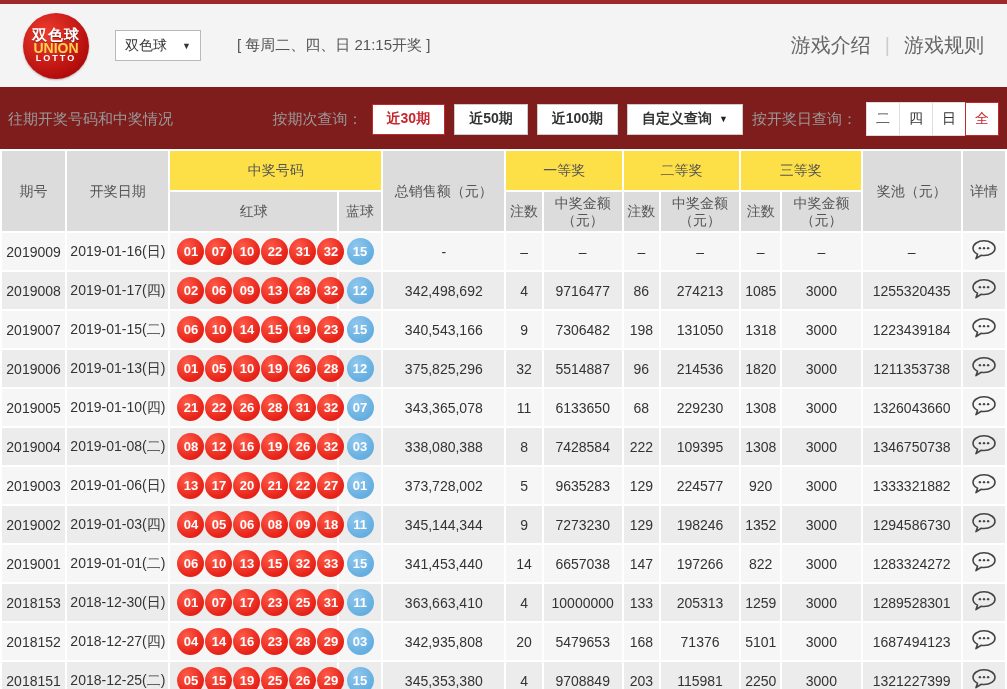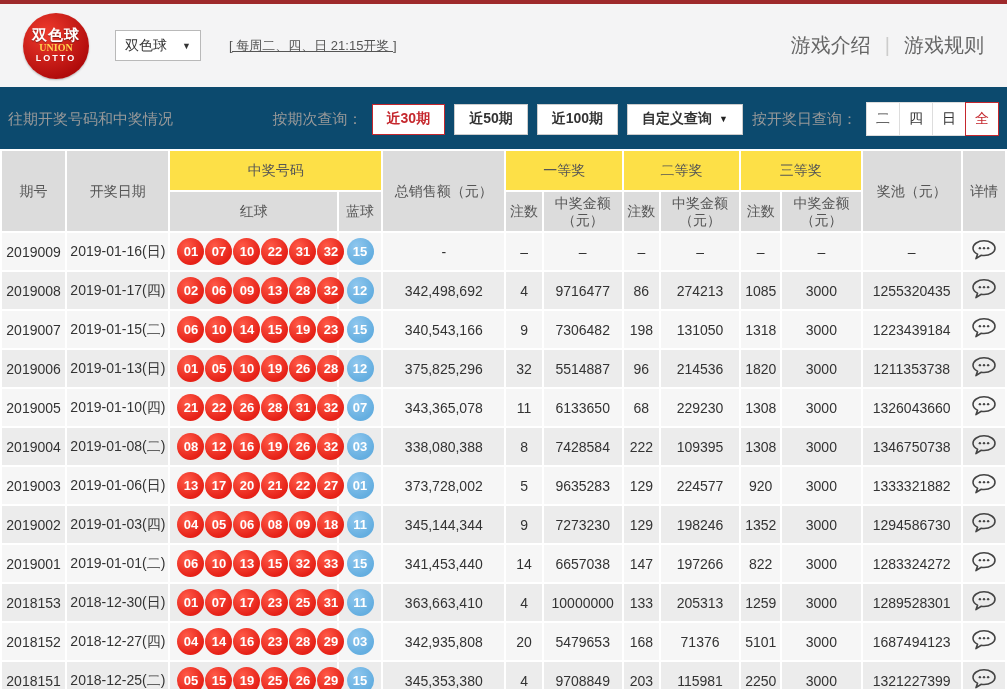--- a/index.html
+++ b/index.html
@@ -15,31 +15,31 @@
     -webkit-font-smoothing:antialiased;
   }
   .topbar{height:4px;background:var(--topbar);}
   
   .site-header{height:83px;background:#f4f4f5;display:flex;align-items:center;padding:0 23px;}
   .logo{width:66px;height:66px;border-radius:50%;flex:0 0 66px;
     background:radial-gradient(circle at 35% 30%,#ef3b2d,#b00b0b 75%);
     display:flex;flex-direction:column;align-items:center;justify-content:center;
     color:#fff;box-shadow:0 1px 2px rgba(0,0,0,.25);}
   .logo .logo-cn{font-size:15px;font-weight:bold;letter-spacing:1px;text-shadow:0 1px 1px rgba(0,0,0,.4);line-height:16px;}
-  .logo .logo-en1{font-size:10px;font-weight:bold;color:#ffd24d;line-height:10px;font-family:Liberation Serif, serif;}
+  .logo .logo-en1{font-size:14px;font-weight:bold;color:#ffd24d;line-height:10px;}
   .logo .logo-en2{font-size:9px;font-weight:bold;color:#fff;line-height:11px;letter-spacing:2px;}
   .lottery-select{margin-left:26px;width:86px;height:31px;border:1px solid #b9b9b9;background:#fff;
     display:flex;align-items:center;justify-content:space-between;padding:0 9px;font-size:14px;color:#333;cursor:pointer;}
   .lottery-select .caret{font-size:9px;color:#333;}
-  .schedule{margin-left:28px;font-size:13px;color:#555;text-decoration:underline;}
+  .schedule{margin-left:36px;font-size:15px;color:#555;}
   .header-links{margin-left:auto;display:flex;align-items:center;gap:14px;font-size:20px;color:#666;}
   .header-links a{color:#666;text-decoration:none;cursor:pointer;}
   .header-links .divider{color:#ccc;}
   
-  .filter-bar{display:flex;align-items:center;padding:15px 8px 13px 8px;background:#0c4a6e;}
+  .filter-bar{display:flex;align-items:center;padding:15px 8px 13px 8px;background:#7f1d1d;}
   .filter-title{font-size:15px;color:#999;}
   .filter-right{margin-left:auto;display:flex;align-items:center;gap:9px;}
   .filter-label{font-size:15px;color:#999;}
   .btn{height:31px;padding:0 14px;border:1px solid #ccc;background:#fff;font-size:14px;font-weight:bold;
     color:#333;display:flex;align-items:center;gap:7px;cursor:pointer;}
   .btn .caret{font-size:9px;color:#222;}
   .btn.active{color:var(--accent-red);border-color:var(--accent-red);}
   .day-group{display:flex;}
   .day-btn{width:34px;height:34px;border:1px solid #ddd;background:#fff;display:flex;align-items:center;
     justify-content:center;font-size:14px;color:#333;cursor:pointer;}

